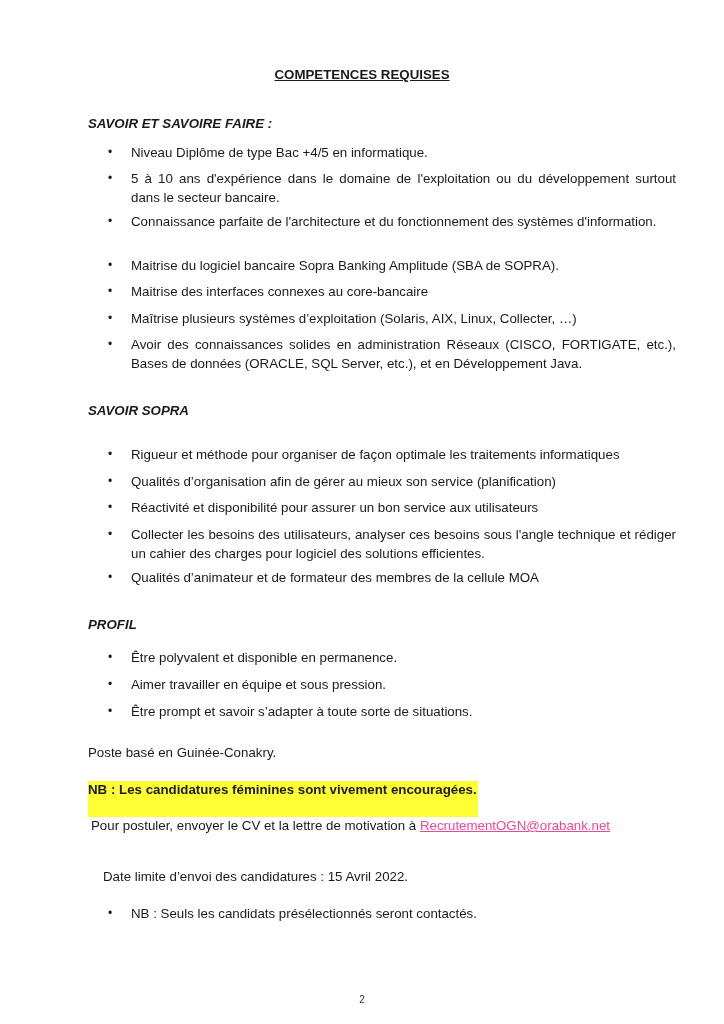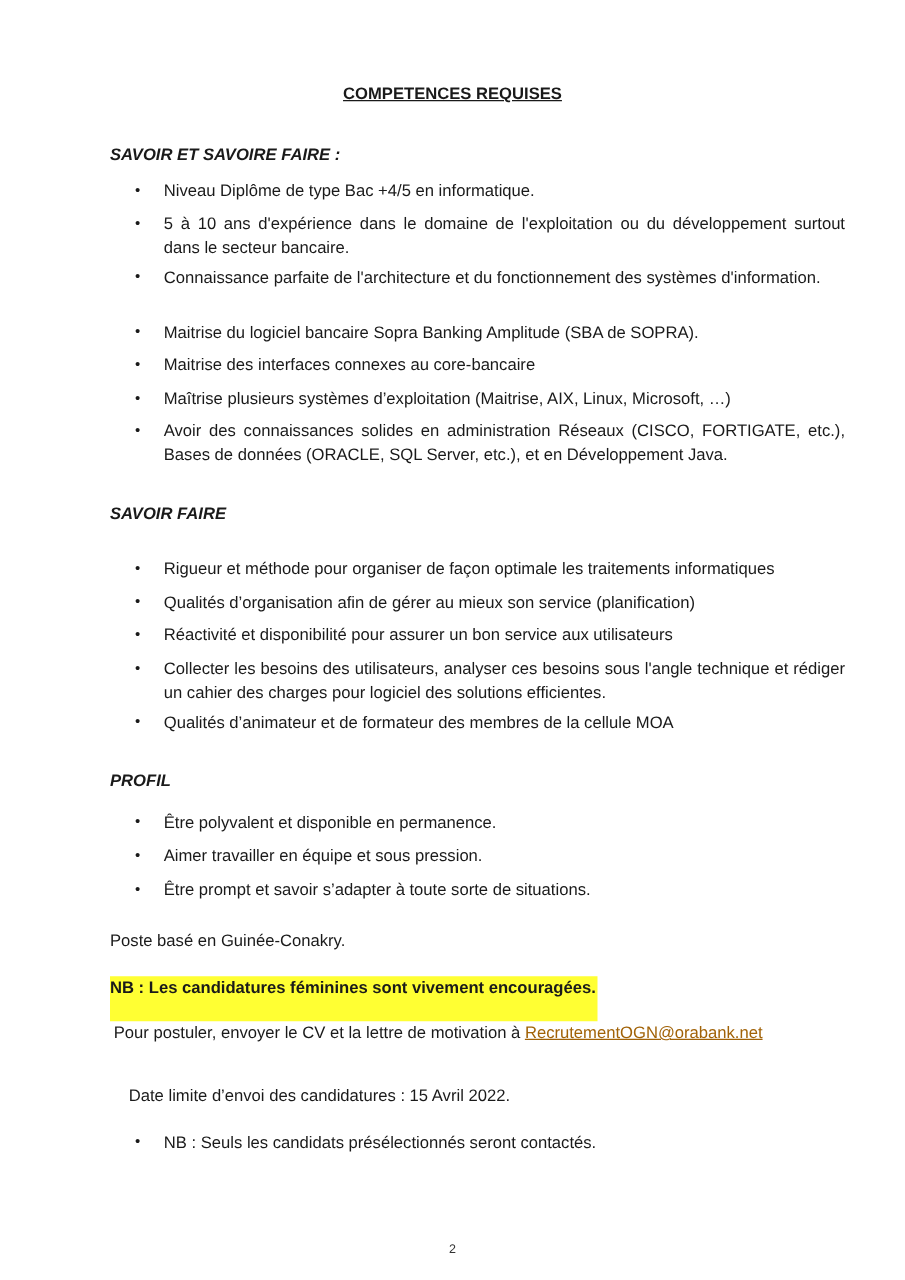--- a/index.html
+++ b/index.html
@@ -9,21 +9,21 @@
   .title { left: 0; width: 724px; top: 67px; text-align: center; font-weight: bold;
            font-size: 13.3px; }
   .title span { text-decoration: underline; }
   .section { left: 88px; font-weight: bold; font-style: italic; font-size: 13.3px; text-align: right; }
   .bullet-item { left: 88px; width: 588px; line-height: 19px; }
   .bullet-item .dot { position: absolute; left: 20px; top: 0; font-size: 12px; }
   .bullet-item .txt { position: absolute; left: 43px; width: 545px; text-align: justify; }
   .plain { left: 88px; }
   .bold { font-weight: normal; }
   .hl { background: #ffff33; font-weight: bold; padding: 1px 1px 20px 0; }
-  .link { color: #a16207; text-decoration: underline; }
+  .link { color: #ec4899; text-decoration: underline; }
   .pagenum { left: 0; width: 724px; top: 994px; text-align: center; font-size: 10px; color: #333; }
 </style>
 </head>
 <body>
 
 <div class="abs title"><span>COMPETENCES REQUISES</span></div>
 
 <div class="abs section" style="top:116px">SAVOIR ET SAVOIRE FAIRE :</div>
 
 <div class="abs bullet-item" style="top:143px">
@@ -41,28 +41,28 @@
 <div class="abs bullet-item" style="top:256px">
     <span class="dot">•</span>
     <span class="txt">Maitrise du logiciel bancaire Sopra Banking Amplitude (SBA de SOPRA).</span>
   </div>
 <div class="abs bullet-item" style="top:282px">
     <span class="dot">•</span>
     <span class="txt">Maitrise des interfaces connexes au core-bancaire</span>
   </div>
 <div class="abs bullet-item" style="top:309px">
     <span class="dot">•</span>
-    <span class="txt">Maîtrise plusieurs systèmes d’exploitation (Maitrise, AIX, Linux, Microsoft, …)</span>
+    <span class="txt">Maîtrise plusieurs systèmes d’exploitation (Solaris, AIX, Linux, Collecter, …)</span>
   </div>
 <div class="abs bullet-item" style="top:335px">
     <span class="dot">•</span>
     <span class="txt">Avoir des connaissances solides en administration Réseaux (CISCO, FORTIGATE, etc.), Bases de données (ORACLE, SQL Server, etc.), et en Développement Java.</span>
   </div>
 
-<div class="abs section" style="top:403px">SAVOIR FAIRE</div>
+<div class="abs section" style="top:403px">SAVOIR SOPRA</div>
 
 <div class="abs bullet-item" style="top:445px">
     <span class="dot">•</span>
     <span class="txt">Rigueur et méthode pour organiser de façon optimale les traitements informatiques</span>
   </div>
 <div class="abs bullet-item" style="top:472px">
     <span class="dot">•</span>
     <span class="txt">Qualités d’organisation afin de gérer au mieux son service (planification)</span>
   </div>
 <div class="abs bullet-item" style="top:498px">

